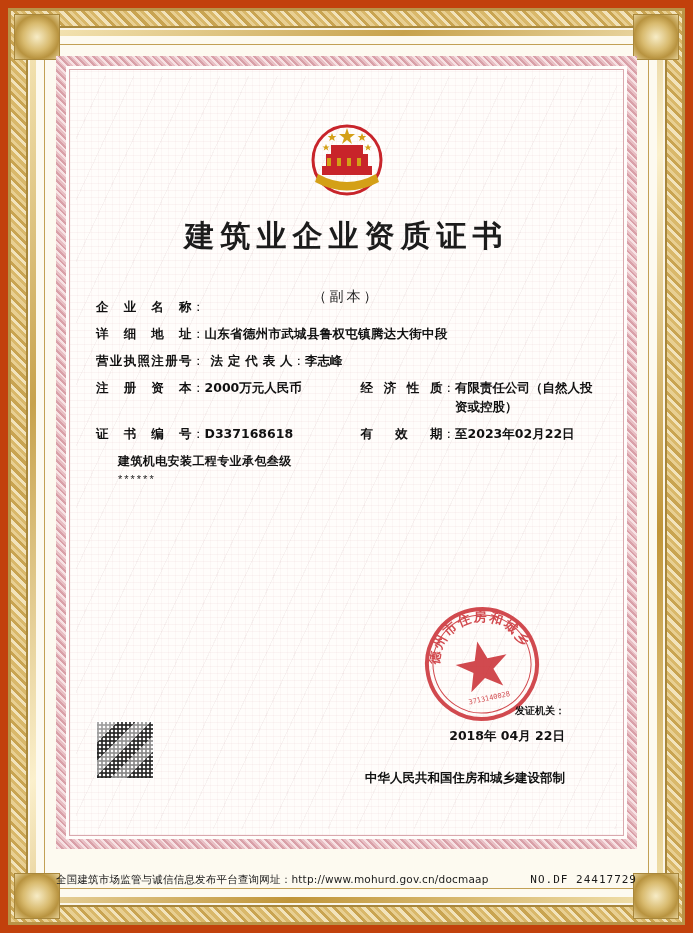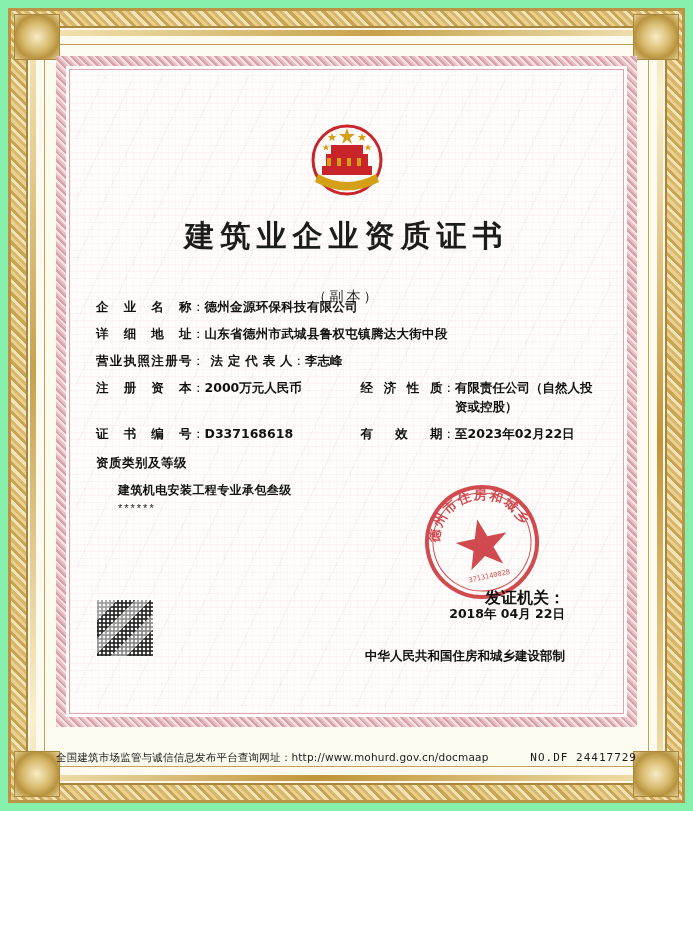--- a/index.html
+++ b/index.html
@@ -11,23 +11,23 @@
     width: 693px;
     height: 933px;
     font-family: "Liberation Sans", sans-serif;
     overflow: hidden;
   }
 
   
   .certificate {
     position: relative;
     width: 693px;
-    height: 811px;
-    box-sizing: border-box;
-    background: #86efac;
+    height: 933px;
+    box-sizing: border-box;
+    background: #c2410c;
   }
 
   .frame-outer {
     position: absolute;
     left: 8px;
     top: 8px;
     right: 8px;
     bottom: 8px;
     box-sizing: border-box;
     border: 3px solid #b99447;
@@ -287,23 +287,23 @@
     bottom: 108px;
     width: 126px;
     height: 126px;
     opacity: 0.82;
   }
 
   
   .issue-line {
     position: absolute;
     right: 58px;
-    bottom: 104px;
+    bottom: 117px;
     font-family: Liberation Serif, serif;
-    font-size: 16px;
+    font-size: 10px;
     color: #111;
     font-weight: bold;
     white-space: nowrap;
   }
   .issue-date {
     position: absolute;
     right: 58px;
     bottom: 90px;
     font-family: "DejaVu Sans", "Liberation Sans", sans-serif;
     font-size: 12.5px;
@@ -386,21 +386,20 @@
       </div>
 
       <div class="doc-title">建筑业企业资质证书</div>
       <div class="doc-subtitle">（副本）</div>
 
       <div class="fields">
 
         <div class="row">
           <span class="lbl">企业名称</span>
           <span class="colon">：</span>
-          <span class="val">德州金源环保科技有限公司</span>
         </div>
 
         <div class="row">
           <span class="lbl">详细地址</span>
           <span class="colon">：</span>
           <span class="val">山东省德州市武城县鲁权屯镇腾达大街中段</span>
         </div>
 
         <div class="row split">
           <span class="lbl">营业执照注册号</span>
@@ -421,21 +420,20 @@
 
         <div class="row split">
           <span class="lbl">证书编号</span>
           <span class="colon">：</span>
           <span class="val-a mono">D337168618</span>
           <span class="lbl-b">有效期</span>
           <span class="colon">：</span>
           <span class="val-b">至2023年02月22日</span>
         </div>
 
-        <div class="qual-header">资质类别及等级</div>
         <div class="qual-body">建筑机电安装工程专业承包叁级</div>
         <div class="qual-dots">******</div>
       </div>
 
       <div class="qr"></div>
 
       <div class="seal">
         <svg viewBox="0 0 126 126" width="126" height="126" aria-hidden="true">
           <g transform="rotate(-12 63 63)">
             <circle cx="63" cy="63" r="55" fill="none" stroke="#c8242a" stroke-width="4"></circle>

